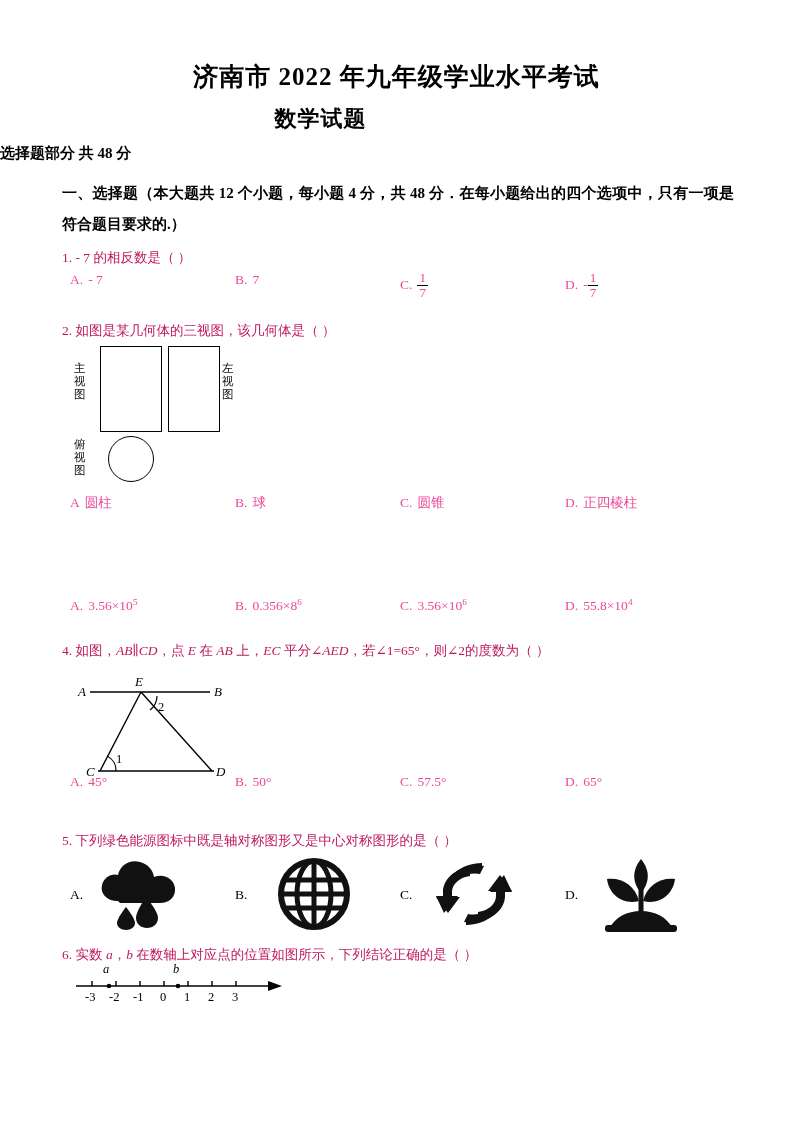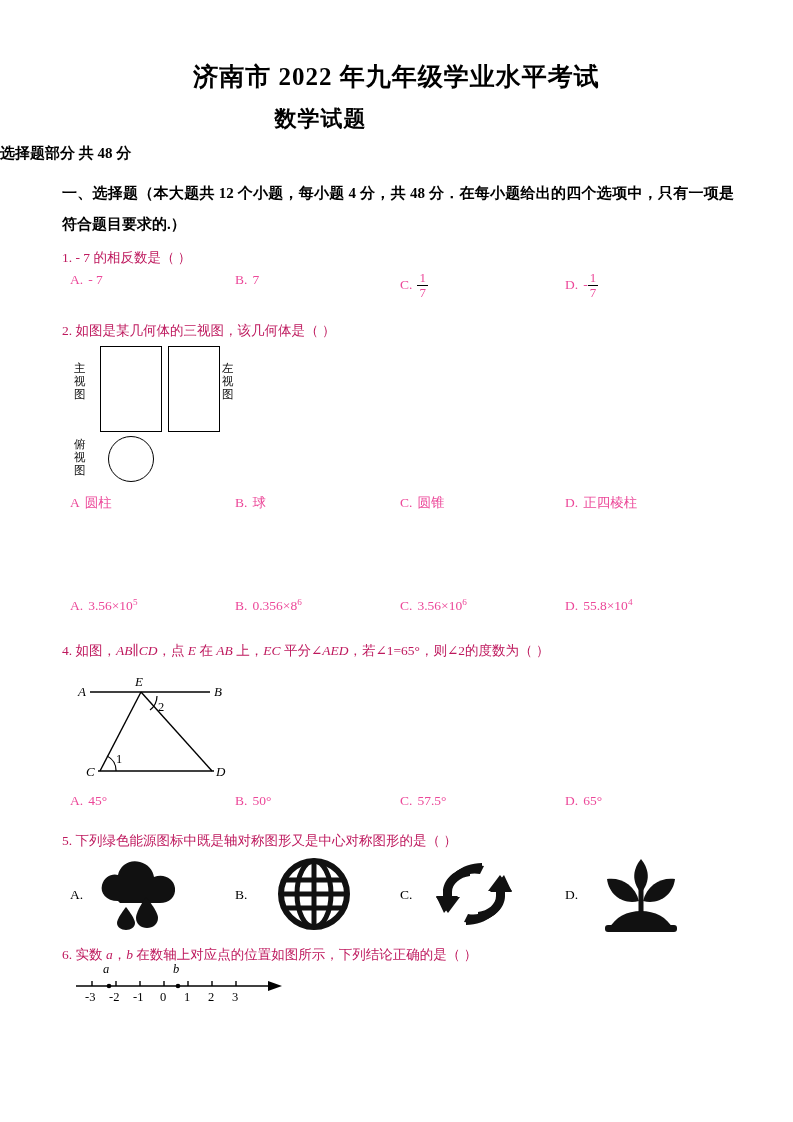--- a/index.html
+++ b/index.html
@@ -240,21 +240,21 @@
     </svg>
     <div class="glabel" style="left:16px; top:12px;">A</div>
     <div class="glabel" style="left:152px; top:12px;">B</div>
     <div class="glabel" style="left:73px; top:2px;">E</div>
     <div class="glabel" style="left:24px; top:92px;">C</div>
     <div class="glabel" style="left:154px; top:92px;">D</div>
     <div class="nlabel" style="left:96px; top:28px;">2</div>
     <div class="nlabel" style="left:54px; top:80px;">1</div>
   </div>
 
-  <div class="opts" style="top:793px;text-align:right;">
+  <div class="opts" style="top:774px;text-align:right;">
     <div class="opt c0">
       <span class="opt-label">A.</span><span>45°</span>
     </div>
     <div class="opt c1">
       <span class="opt-label">B.</span><span>50°</span>
     </div>
     <div class="opt c2">
       <span class="opt-label">C.</span><span>57.5°</span>
     </div>
     <div class="opt c3">

